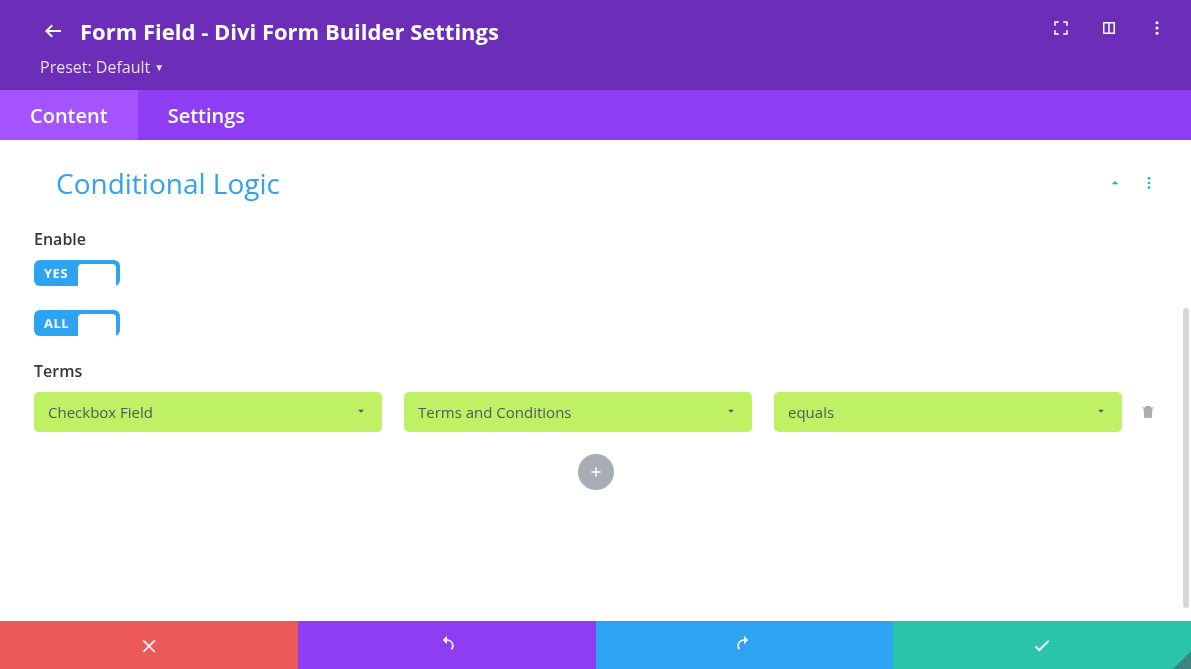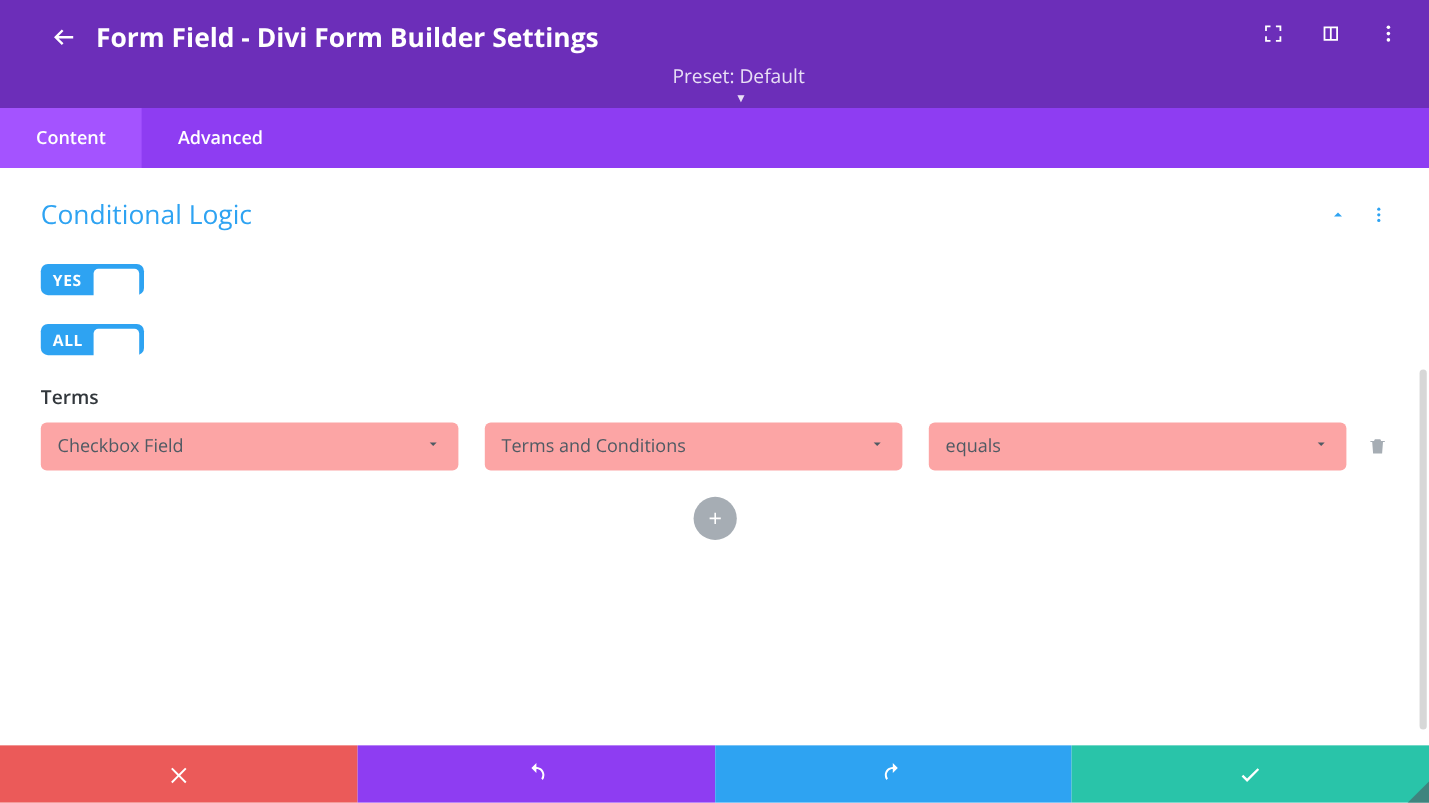--- a/index.html
+++ b/index.html
@@ -4,52 +4,52 @@
 <style>
   * { box-sizing: border-box; margin: 0; padding: 0; }
   html, body { width: 1191px; height: 669px; font-family: "Open Sans", -apple-system, BlinkMacSystemFont, "Segoe UI", Roboto, Helvetica, Arial, sans-serif; background: #fff; overflow: hidden; }
 
   
   .header { background: #6c2eb9; color: #fff; height: 90px; display: flex; flex-direction: column; justify-content: center; padding-left: 40px; position: relative; }
   .header-top { display: flex; align-items: center; height: 46px; }
   .back-arrow { width: 26px; height: 26px; margin-right: 14px; display: flex; align-items: center; justify-content: center; cursor: pointer; }
   .back-arrow svg { fill: #fff; }
   .header-title { font-size: 22px; font-weight: 700; }
-  .preset-row { display: flex; align-items: center; height: 30px; padding-left: 0; margin-top: -2px; flex-direction: column; }
+  .preset-row { display: flex; align-items: center; height: 30px; padding-left: 0; margin-top: -2px; }
   .preset-text { font-size: 16px; color: #e8dff5; margin-left: 0; cursor: pointer; }
   .preset-caret { font-size: 10px; margin-left: 4px; color: #e8dff5; }
   .header-actions { position: absolute; right: 24px; top: 18px; display: flex; align-items: center; gap: 28px; }
   .header-icon { width: 20px; height: 20px; display: flex; align-items: center; justify-content: center; cursor: pointer; }
   .header-icon svg { fill: #fff; }
 
   
   .tabs { background: #8e3df2; height: 50px; display: flex; align-items: stretch; }
-  .tab { display: flex; align-items: center; padding: 0 30px; font-size: 15px; font-weight: 600; color: #fff; cursor: pointer; }
+  .tab { display: flex; align-items: center; padding: 0 30px; font-size: 20px; font-weight: 600; color: #fff; cursor: pointer; }
   .tab.active { background: #a453ff; }
 
   
   .body { height: 481px; overflow: hidden; position: relative; background: #fff; }
   .section { padding: 24px 34px 10px 34px; }
   .section-head { display: flex; align-items: center; justify-content: space-between; margin-bottom: 26px; }
-  .section-title { color: #2ea3f2; font-size: 22px; font-weight: 500; }
+  .section-title { color: #2ea3f2; font-size: 28px; font-weight: 500; margin-left: 22px; }
   .section-icons { display: flex; align-items: center; gap: 18px; }
   .section-icons svg { fill: #2ea3f2; }
   .section-icons .chev, .section-icons .dots { cursor: pointer; display:flex; align-items:center; }
 
   .field-block { margin-bottom: 24px; }
   .field-label { font-size: 16px; font-weight: 600; color: #32373c; margin-bottom: 10px; }
 
   
   .toggle { width: 86px; height: 26px; border-radius: 6px; background: #2ea3f2; position: relative; cursor: pointer; display: flex; align-items: center; }
   .toggle-label { color: #fff; font-size: 13px; font-weight: 700; letter-spacing: 0.5px; margin-left: 10px; }
   .toggle-knob { position: absolute; right: 4px; top: 4px; width: 38px; height: 26px; background: #fff; border-radius: 4px; }
 
   
   .rules-row { display: flex; gap: 22px; align-items: center; margin-top: 8px; }
-  .select-wrap { height: 40px; background: #fca5a5; border-radius: 5px; display: flex; align-items: center; padding: 0 14px; position: relative; cursor: pointer; color: #4f5a63; font-size: 15px; }
+  .select-wrap { height: 40px; background: #bef264; border-radius: 5px; display: flex; align-items: center; padding: 0 14px; position: relative; cursor: pointer; color: #4f5a63; font-size: 15px; }
   .select-field { flex: 0 0 348px; }
   .select-cond  { flex: 0 0 348px; }
   .select-val   { flex: 0 0 348px; }
   .select-wrap .caret { margin-left: auto; }
   .select-wrap .caret svg { fill: #4f5a63; }
   .trash { width: 22px; height: 22px; display: flex; align-items: center; justify-content: center; cursor: pointer; margin-left: -6px; }
   .trash svg { fill: #a6adb4; }
 
   .add-btn { width: 36px; height: 36px; border-radius: 50%; background: #a6adb4; display: flex; align-items: center; justify-content: center; margin: 22px auto 0 auto; cursor: pointer; }
   .add-btn svg { fill: #fff; }
@@ -102,21 +102,21 @@
           <circle cx="12" cy="5" r="2"></circle>
           <circle cx="12" cy="12" r="2"></circle>
           <circle cx="12" cy="19" r="2"></circle>
         </svg>
     </div>
   </div>
 </div>
 
 <div class="tabs">
   <div class="tab active">Content</div>
-  <div class="tab">Advanced</div>
+  <div class="tab">Settings</div>
 </div>
 
 <div class="body">
   <div class="section">
     <div class="section-head">
       <div class="section-title">Conditional Logic</div>
       <div class="section-icons">
         <span class="chev">
           <svg width="16" height="16" viewBox="0 0 24 24">
               <path d="M7 14l5-5 5 5z"></path>
@@ -126,20 +126,21 @@
           <svg width="16" height="16" viewBox="0 0 24 24">
               <circle cx="12" cy="5" r="2"></circle>
               <circle cx="12" cy="12" r="2"></circle>
               <circle cx="12" cy="19" r="2"></circle>
             </svg>
         </span>
       </div>
     </div>
 
     <div class="field-block">
+      <div class="field-label">Enable</div>
       <div class="toggle">
         <span class="toggle-label">YES</span>
         <span class="toggle-knob"></span>
       </div>
     </div>
 
     <div class="field-block">
       <div class="toggle">
         <span class="toggle-label">ALL</span>
         <span class="toggle-knob"></span>

